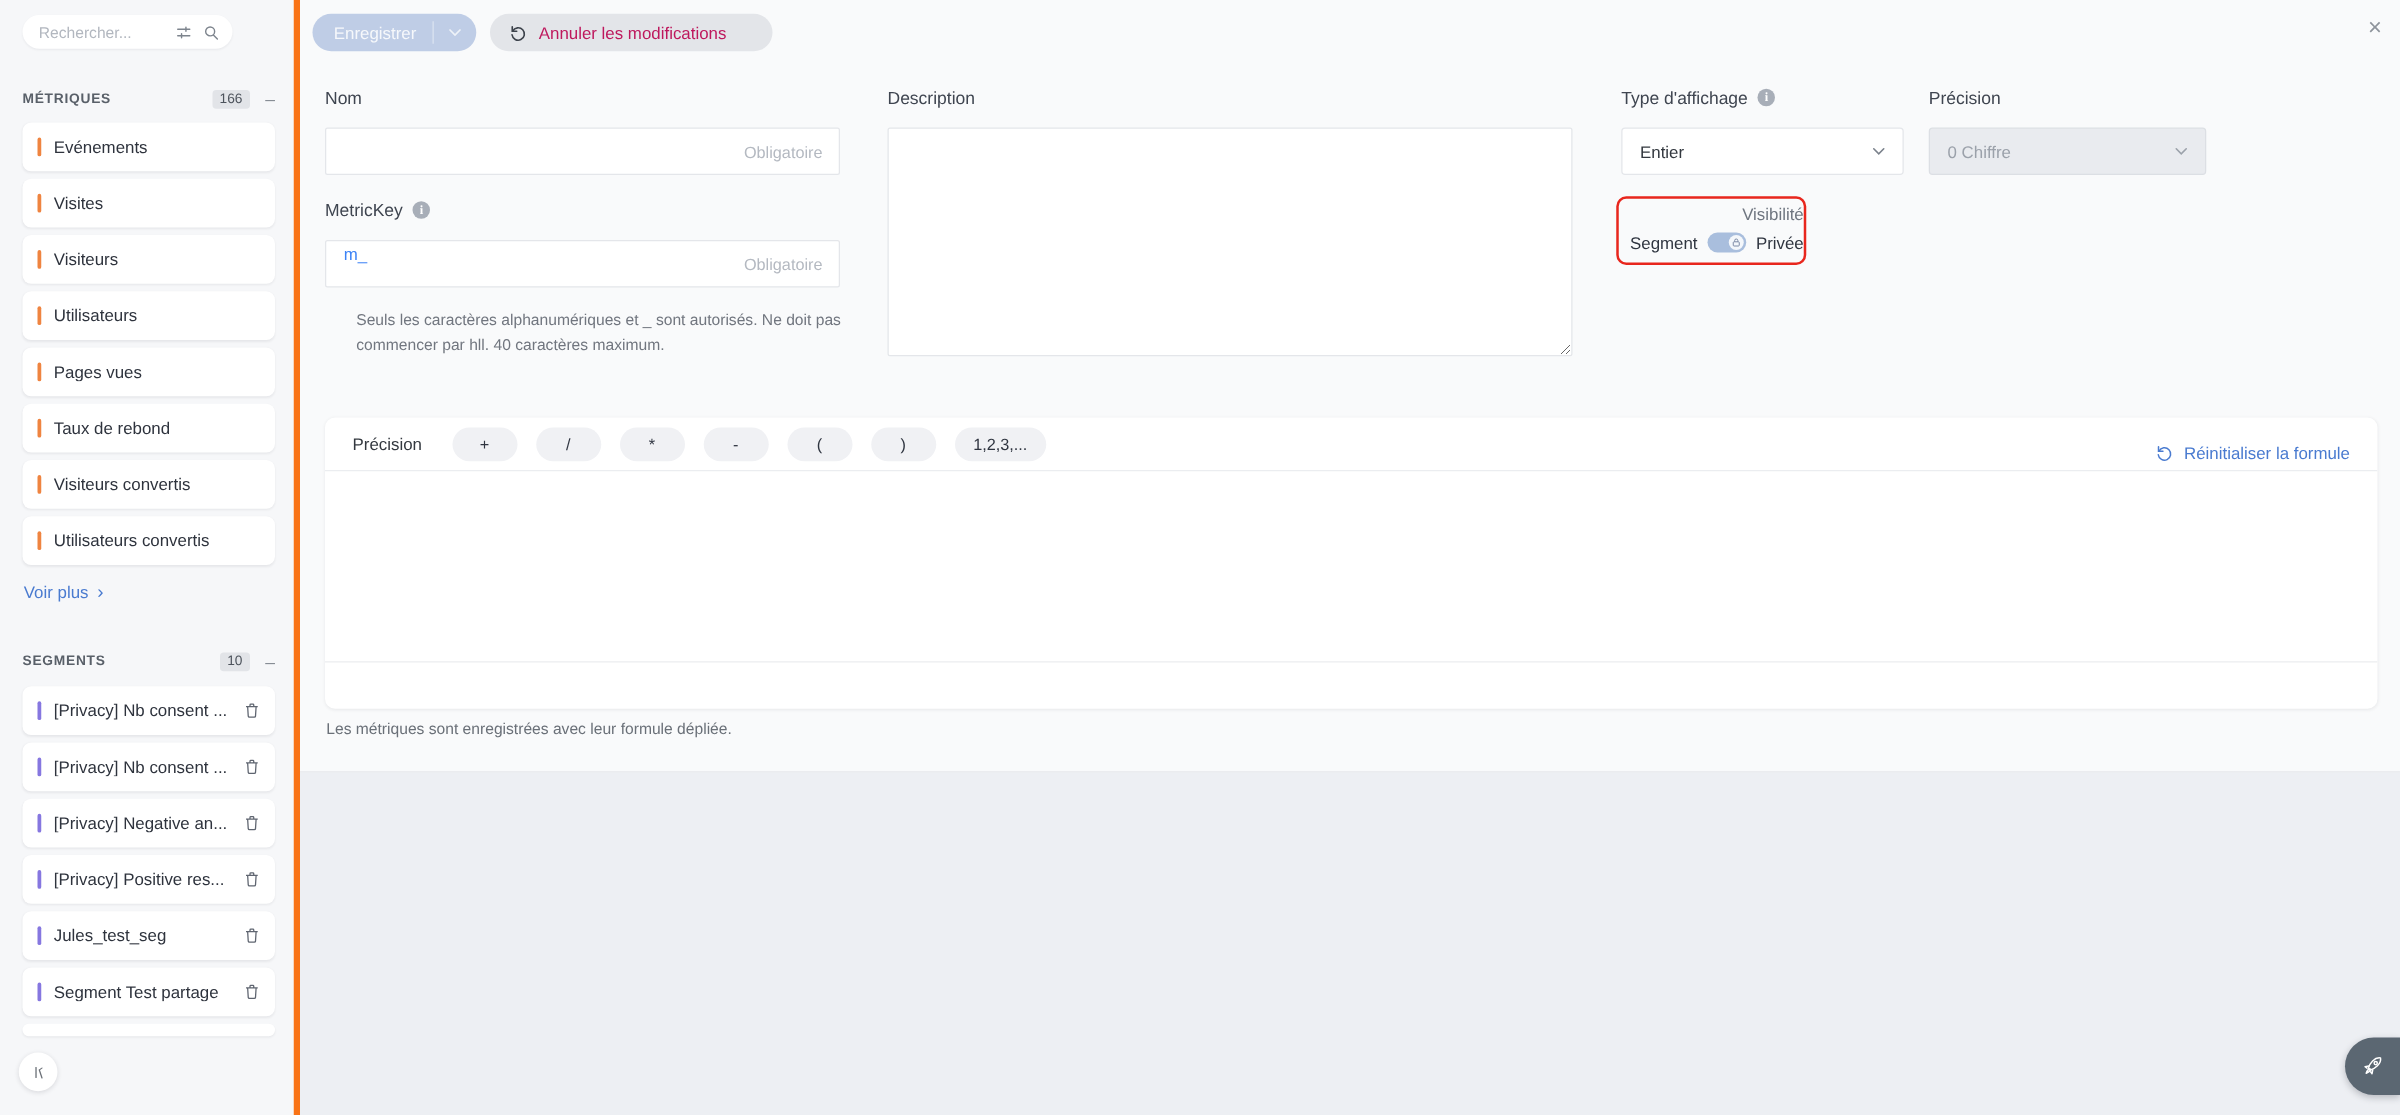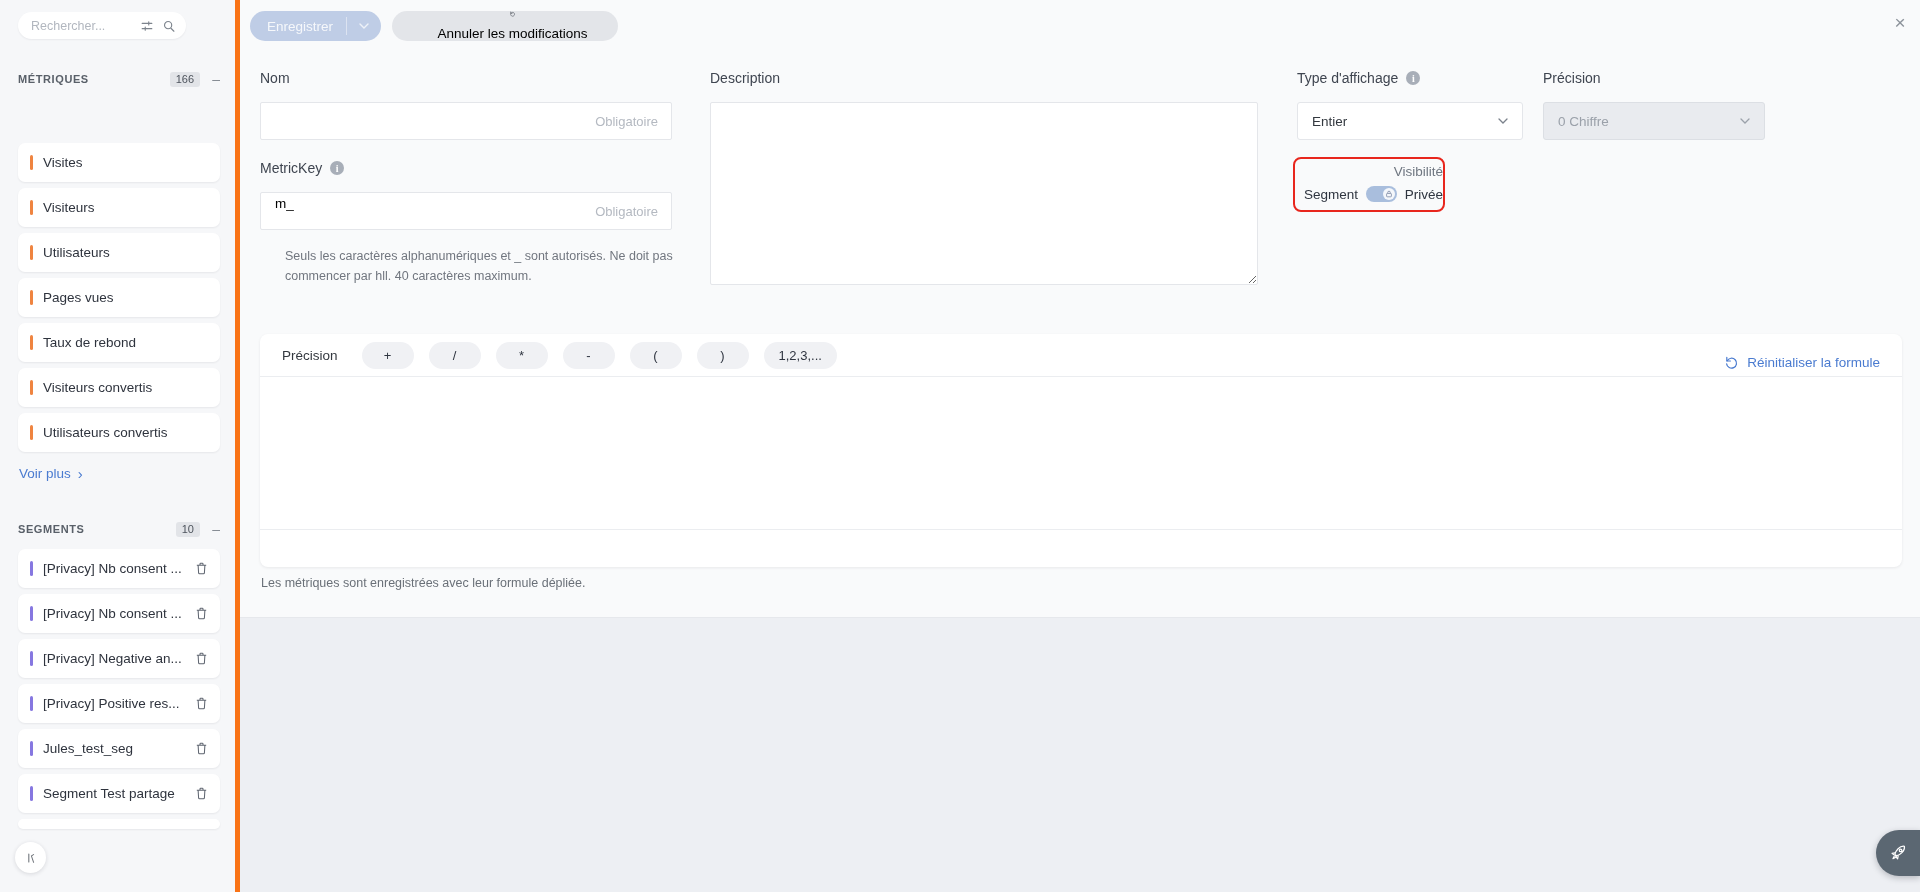--- a/index.html
+++ b/index.html
@@ -20,21 +20,21 @@
   .search-pill input { border:none; outline:none; flex:1; min-width:0; font-size:12.5px;
                  color:#3a4049; background:transparent; font-family:inherit; }
   .search-pill input::placeholder { color:#b2b7bf; }
   .search-pill .icn { display:flex; align-items:center; color:#7d848d; margin-left:8px; cursor:pointer; }
 
   .btn { position:absolute; top:11px; height:30px; border-radius:15px; display:flex;
          align-items:center; font-size:13.5px; cursor:pointer; user-select:none; }
   .btn-save { left:250px; width:131px; background:#bfcde6; color:#f6f8fb; padding-left:17px; }
   .btn-save .sep { width:1px; height:18px; background:rgba(255,255,255,.45); margin-left:13px; }
   .btn-save .chev { width:36px; display:flex; justify-content:center; color:#eef2f8; }
-  .btn-cancel { left:392px; width:226px; background:#e3e5e9; color:#000000; padding-left:15px; gap:9px;flex-direction:column; }
+  .btn-cancel { left:392px; width:226px; background:#e3e5e9; color:#be185d; padding-left:15px; gap:9px; }
   .btn-cancel svg { color:#3c424b; }
 
   .close-x { position:absolute; left:1888px; top:11px; width:24px; height:24px; display:flex;
              align-items:center; justify-content:center; color:#8d939b; font-size:19px; cursor:pointer; }
 
   
   .sec-head { position:absolute; left:18px; width:202px; display:flex; align-items:center; height:18px; }
   .sec-title { font-size:11px; letter-spacing:.6px; color:#596069; font-weight:bold; }
   .sec-badge { margin-left:auto; background:#e2e4e8; color:#4d535c; font-size:11px;
                border-radius:3px; padding:1px 6px; line-height:13px; }
@@ -60,21 +60,21 @@
 
   
   .flabel { position:absolute; font-size:14px; color:#3f4550; display:flex; align-items:center; gap:8px; }
   .info-dot { width:14px; height:14px; border-radius:50%; background:#a8aeb8; color:#fff;
               font-size:10px; font-weight:bold; display:inline-flex; align-items:center;
               justify-content:center; cursor:pointer; }
   .info-dot::after { content:"i"; font-family:"Liberation Serif", serif; }
 
   .input-wrap { position:absolute; height:38px; }
   .input-wrap input { width:100%; height:100%; border:1px solid #e4e6ea; border-radius:2px;
-              background:#fff; font-size:13.5px; color:#000000; padding:0 92px 16px 14px;
+              background:#fff; font-size:13.5px; color:#3b82f6; padding:0 92px 16px 14px;
               outline:none; font-family:inherit; }
   .req-hint { position:absolute; right:14px; top:0; height:100%; display:flex; align-items:center;
               color:#b4b9c1; font-size:13px; pointer-events:none; }
 
   .help-text { position:absolute; left:260px; top:246px; width:424px; font-size:12.5px;
                color:#71767f; line-height:1.6;margin-left:25px; }
 
   textarea.desc { position:absolute; left:710px; top:102px; width:548px; height:183px;
                border:1px solid #e4e6ea; border-radius:2px; background:#fff; resize:both;
                outline:none; font-family:inherit; font-size:13.5px; color:#3a4049; padding:10px 12px; }
@@ -138,20 +138,24 @@
         </svg>
       </span>
     </div>
 
     <div class="sec-head" style="top:70px">
       <span class="sec-title">MÉTRIQUES</span>
       <span class="sec-badge">166</span>
       <span class="sec-min">–</span>
     </div>
 
+    <div class="scard" style="top:98px">
+        <span class="bar bar-orange"></span>
+        <span class="lbl">Evénements</span>
+      </div>
     <div class="scard" style="top:143px">
         <span class="bar bar-orange"></span>
         <span class="lbl">Visites</span>
       </div>
     <div class="scard" style="top:188px">
         <span class="bar bar-orange"></span>
         <span class="lbl">Visiteurs</span>
       </div>
     <div class="scard" style="top:233px">
         <span class="bar bar-orange"></span>

